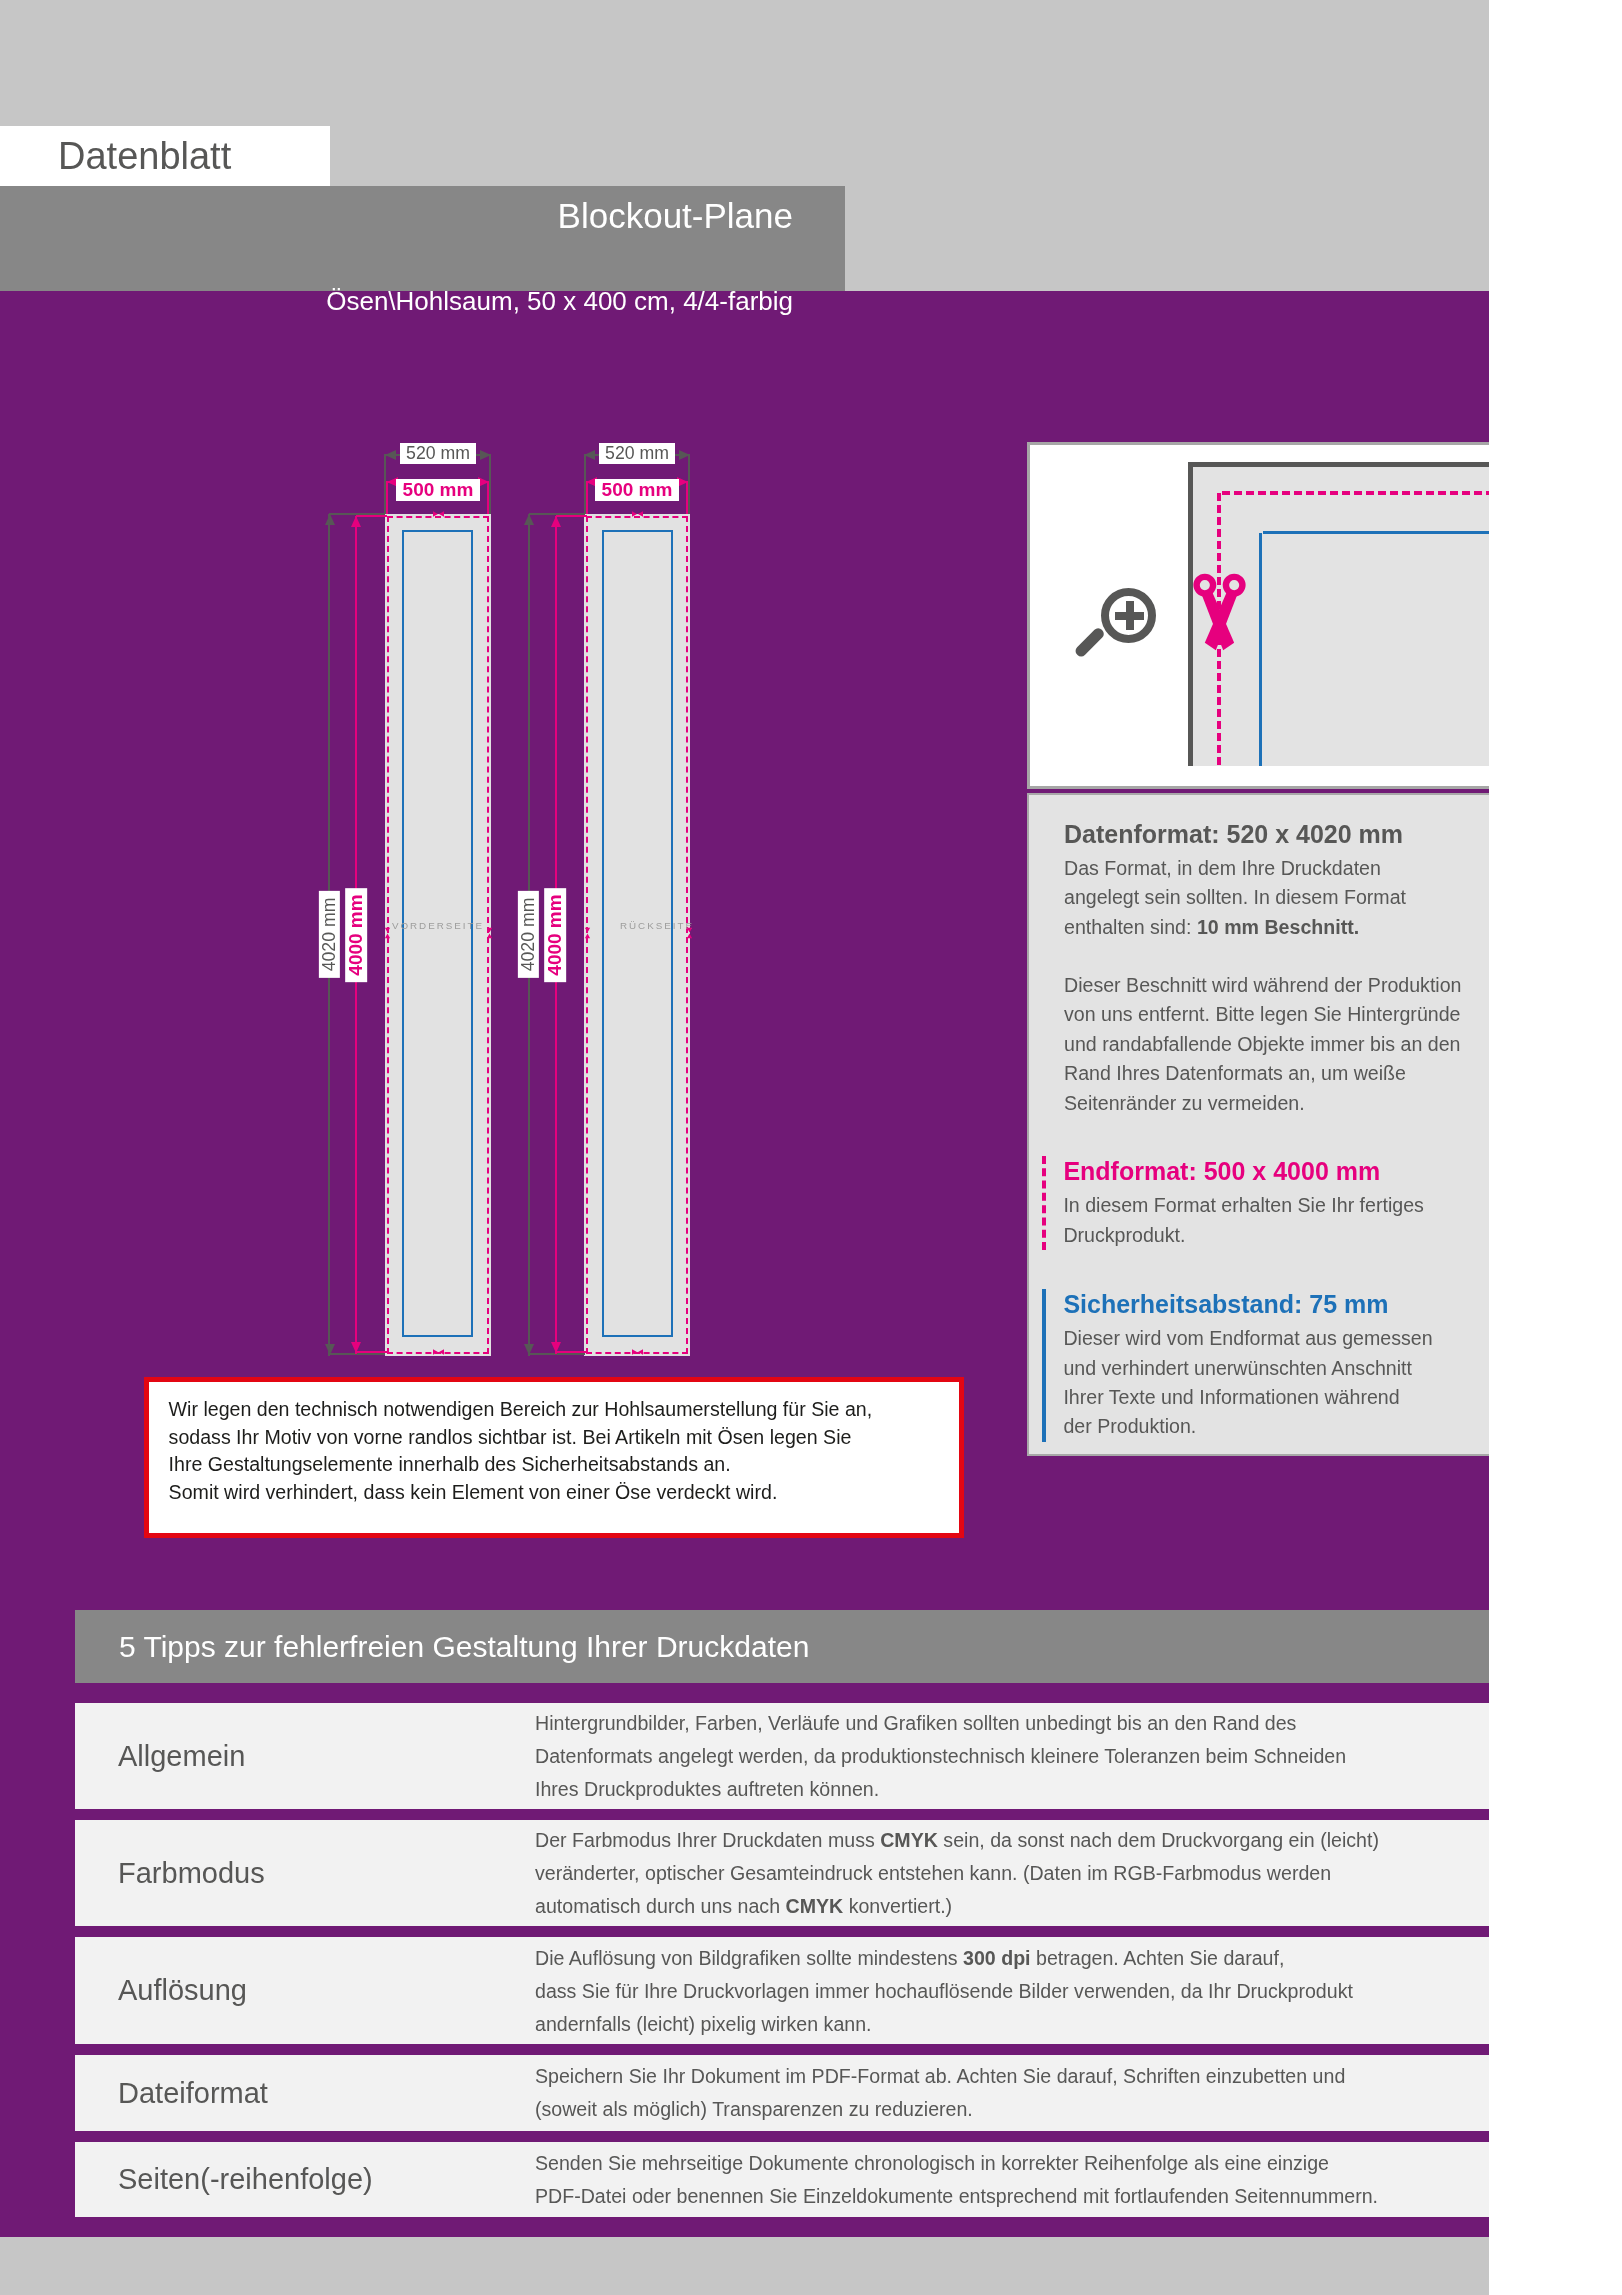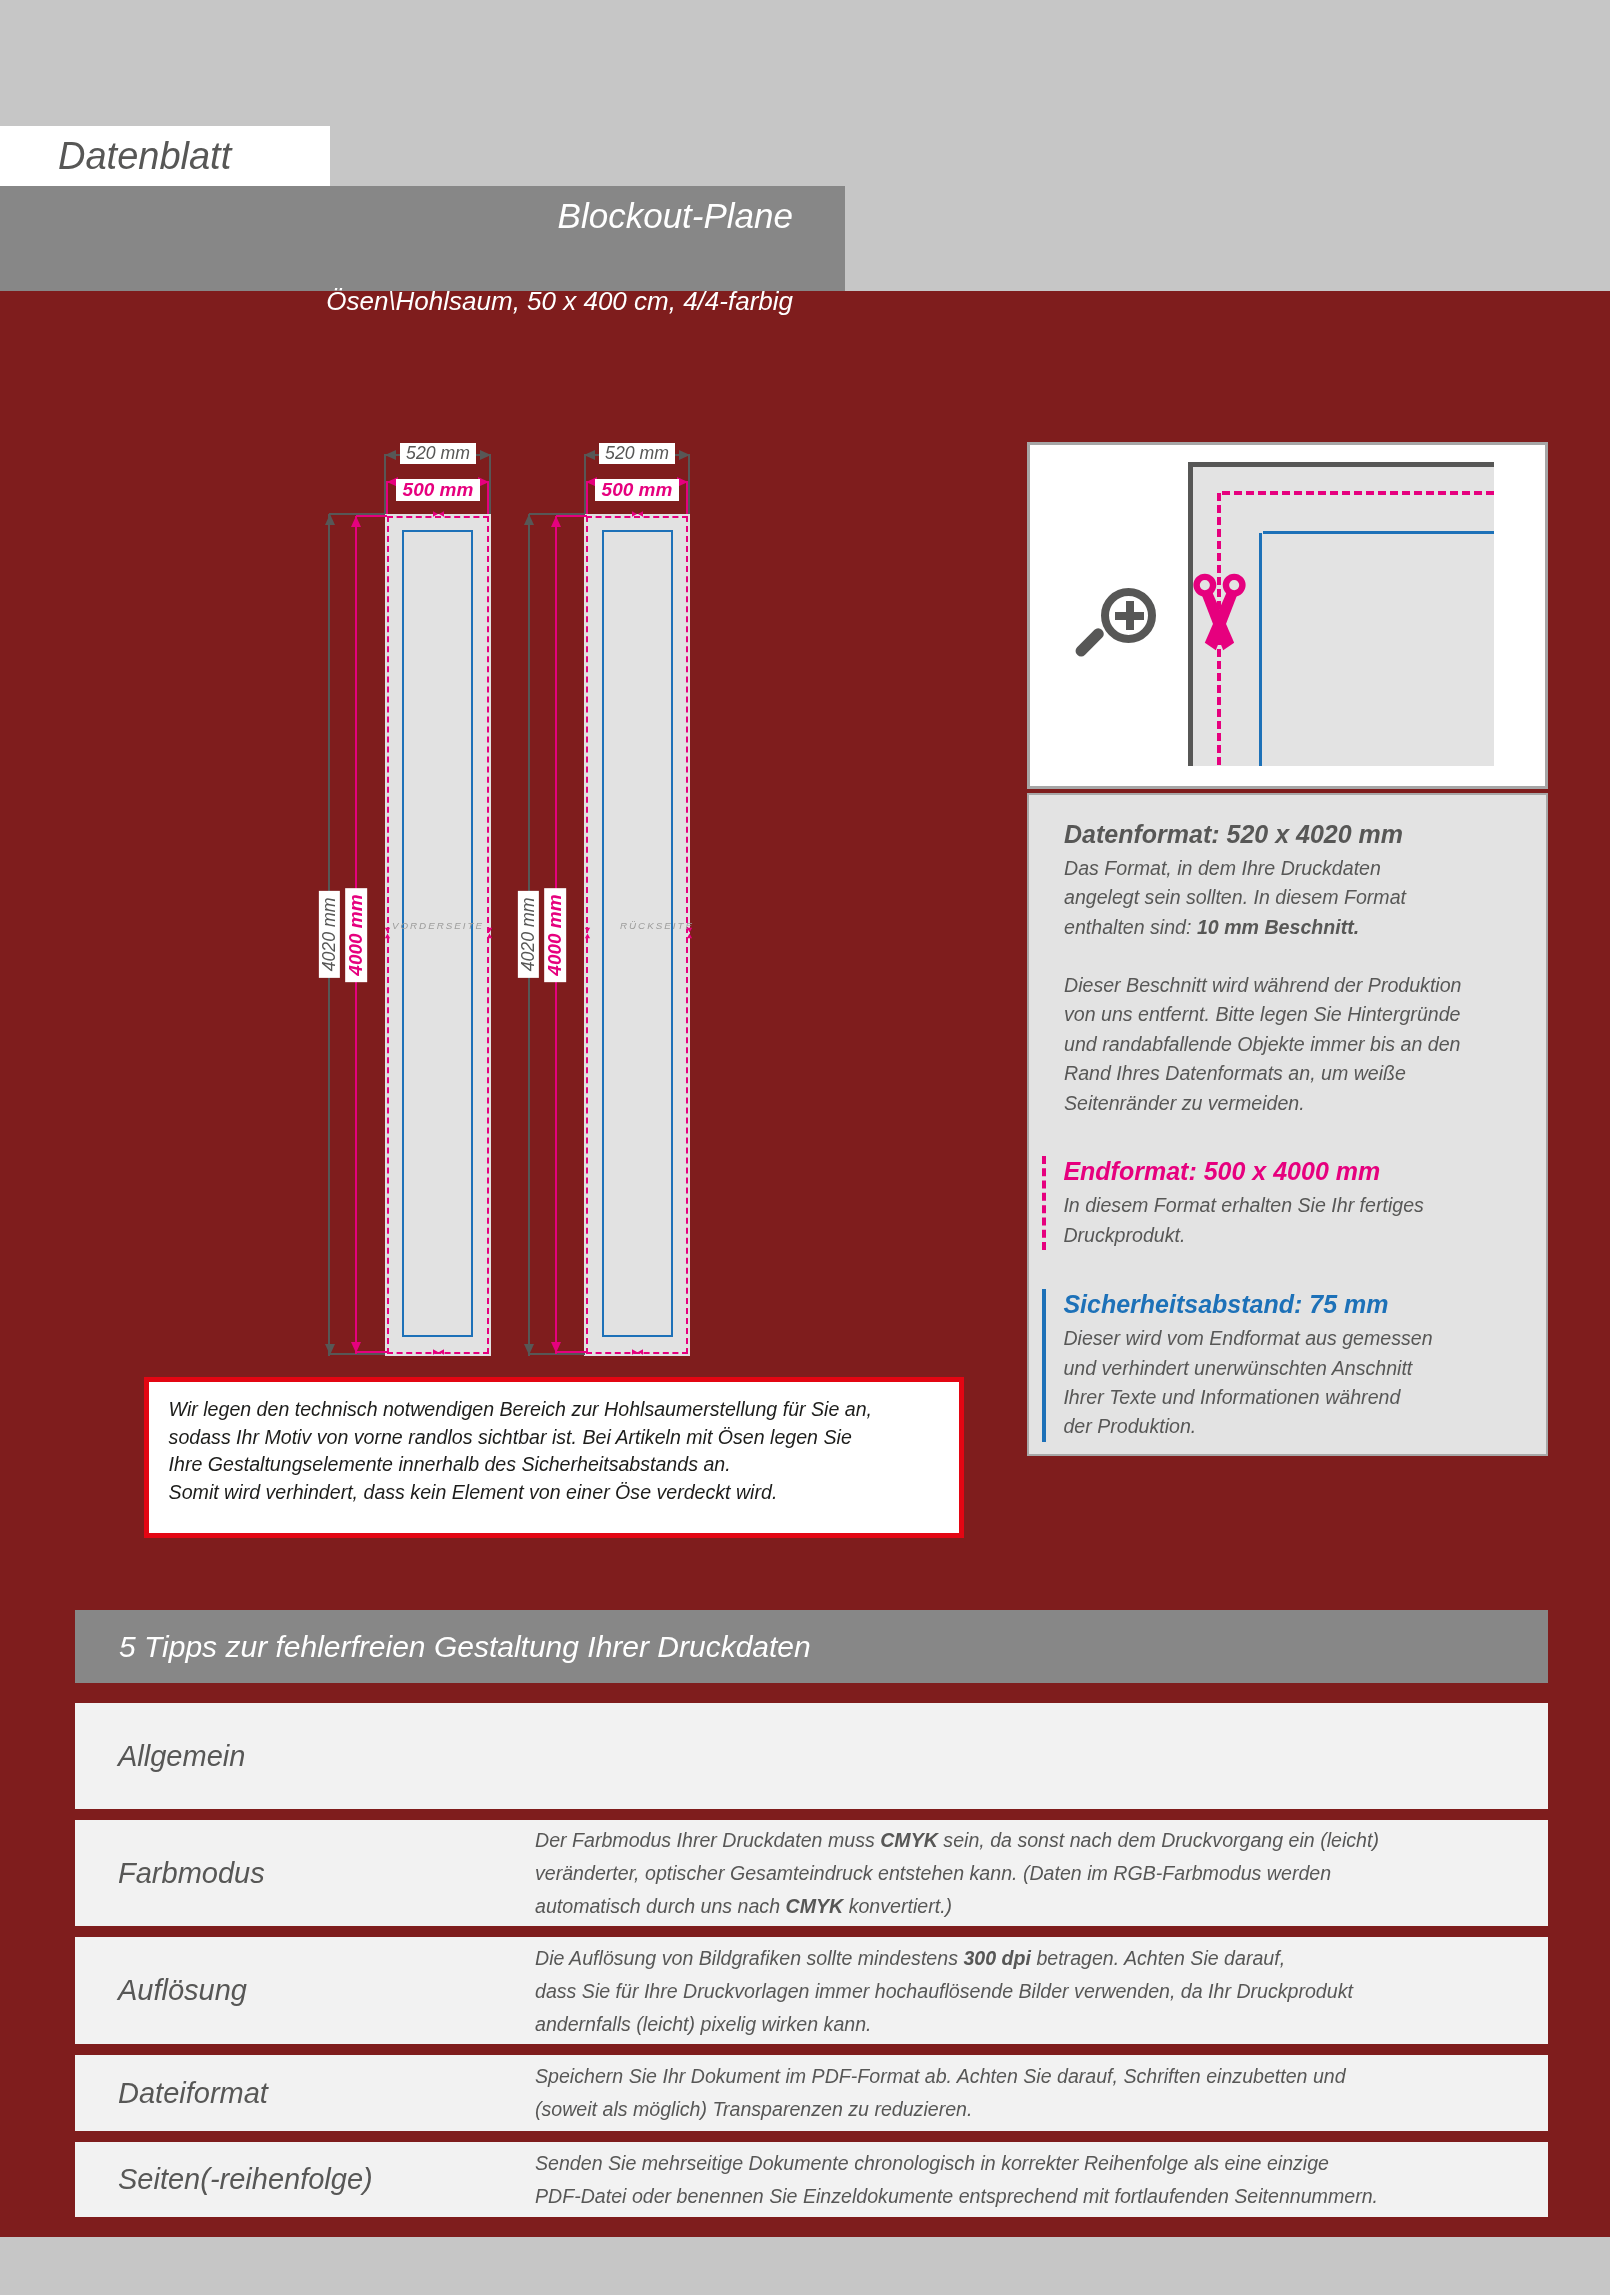--- a/index.html
+++ b/index.html
@@ -1,17 +1,17 @@
 <!DOCTYPE html>
 <html style="font-size:10.5px"><head>
 <meta charset="utf-8">
 <style>
   html,body{margin:0;padding:0;background:#ffffff;}
-  .page{position:relative;width:1610px;height:2295px;background:#7f1d1d;overflow:hidden;
-        font-family:"Liberation Sans",sans-serif;color:#575756;font-style:italic;}
+  .page{position:relative;width:1489px;height:2295px;background:#701a75;overflow:hidden;
+        font-family:"Liberation Sans",sans-serif;color:#575756;}
   .abs{position:absolute;}
 
   
   .band-top{left:0;top:0;width:1623px;height:291px;background:#c6c6c6;}
   .datenblatt-box{left:0;top:126px;width:330px;height:60px;background:#ffffff;
                   display:flex;align-items:center;}
   .datenblatt-box span{font-size:38px;color:#575756;padding-left:58px;}
   .title-banner{left:0;top:186px;width:845px;height:105px;background:#878787;color:#fff;
                 text-align:right;padding-right:52px;box-sizing:border-box;}
   .title-banner .t1{font-size:35px;margin-top:9.2px;line-height:42px;}
@@ -262,20 +262,23 @@
 Ihre Gestaltungselemente innerhalb des Sicherheitsabstands an.
 Somit wird verhindert, dass kein Element von einer Öse verdeckt wird.</div>
   </div>
 
   <div class="abs tips-banner">
     <span>5 Tipps zur fehlerfreien Gestaltung Ihrer Druckdaten</span>
   </div>
 
   <div class="abs tip-row r1">
     <div class="tip-label">Allgemein</div>
+    <div class="tip-body"><span>Hintergrundbilder, Farben, Verläufe und Grafiken sollten unbedingt bis an den Rand des
+Datenformats angelegt werden, da produktionstechnisch kleinere Toleranzen beim Schneiden
+Ihres Druckproduktes auftreten können.</span></div>
   </div>
   <div class="abs tip-row r2">
     <div class="tip-label">Farbmodus</div>
     <div class="tip-body"><span>Der Farbmodus Ihrer Druckdaten muss </span><b>CMYK</b><span> sein, da sonst nach dem Druckvorgang ein (leicht)
 veränderter, optischer Gesamteindruck entstehen kann. (Daten im RGB-Farbmodus werden
 automatisch durch uns nach </span><b>CMYK</b><span> konvertiert.)</span></div>
   </div>
   <div class="abs tip-row r3">
     <div class="tip-label">Auflösung</div>
     <div class="tip-body"><span>Die Auflösung von Bildgrafiken sollte mindestens </span><b>300 dpi</b><span> betragen. Achten Sie darauf,

